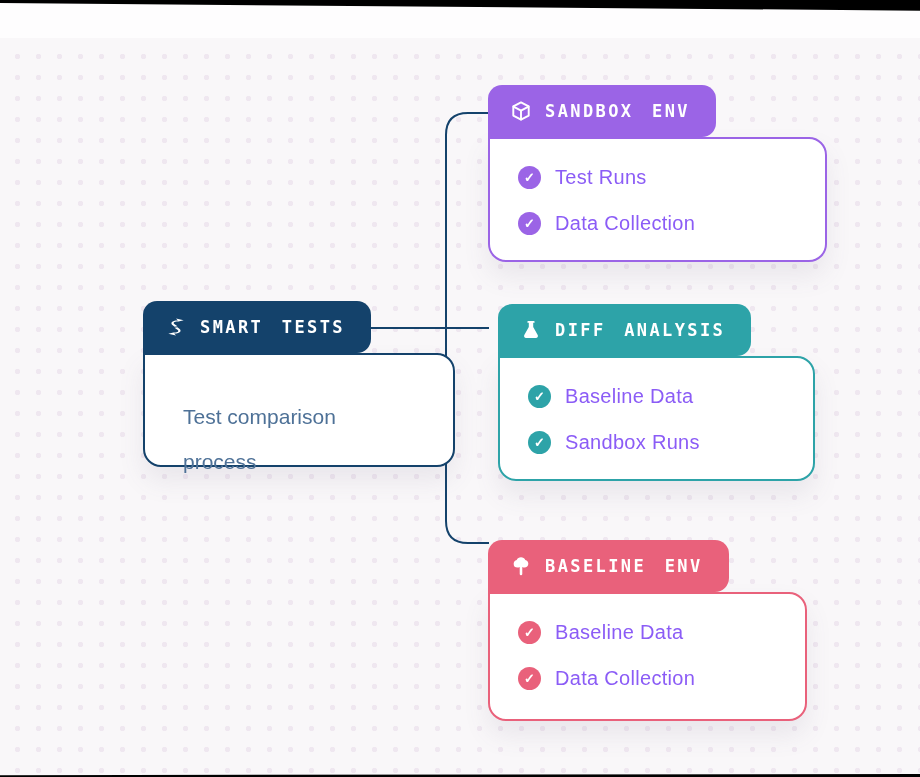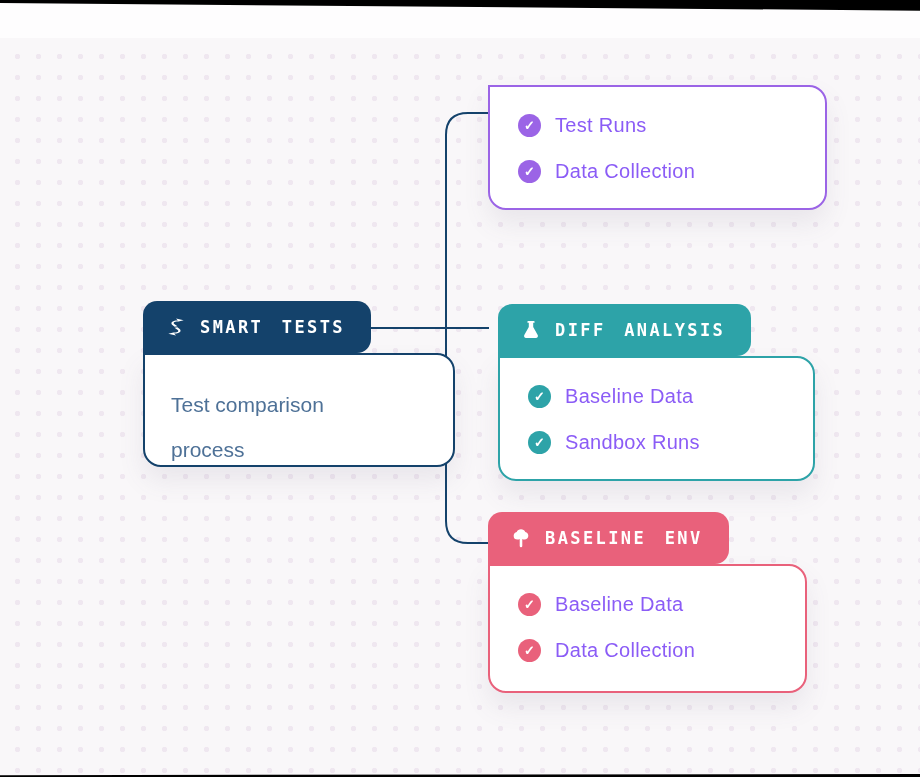--- a/index.html
+++ b/index.html
@@ -48,21 +48,21 @@
   .accent-teal  .node-body{border-color:#2da3a8;}
   .accent-teal  .check{background:#2da3a8;}
   .accent-pink  .node-header{background:#e9617b;}
   .accent-pink  .node-body{border-color:#e9617b;}
   .accent-pink  .check{background:#e9617b;}
 
   .hicon{display:inline-flex;width:22px;height:22px;flex:none;}
   .hicon svg{width:22px;height:22px;}
 
   .desc{
-    margin:4px;padding:23px 24px 0 22px;width:230px;
+    margin:16px;padding:23px 24px 0 22px;width:230px;
     font-size:21px;line-height:45px;color:#4e7197;font-weight:500;
   }
   ul.items{list-style:none;margin:0;padding:26px 0 0 28px;}
   ul.items li{display:flex;align-items:center;gap:14px;height:24px;margin-bottom:22px;}
   .check{
     width:23px;height:23px;border-radius:50%;flex:none;
     display:inline-flex;align-items:center;justify-content:center;
     color:#fff;font-size:13px;font-weight:bold;
   }
   .item-label{font-size:20px;color:#8b5cf6;letter-spacing:.3px;white-space:nowrap;}
@@ -89,20 +89,30 @@
         </svg>
       </span>
       <span>SMART TESTS</span>
     </div>
     <div class="node-body" style="width:312px;height:114px;">
       <p class="desc">Test comparison process</p>
     </div>
   </div>
 
   <div class="node accent-purple" style="left:488px;top:85px;">
+    <div class="node-header">
+      <span class="hicon">
+        <svg viewBox="0 0 24 24" fill="none" stroke="#fff" stroke-width="2.1" stroke-linejoin="round" stroke-linecap="round">
+          <path d="M12 2.6 20.4 7v10L12 21.4 3.6 17V7Z"></path>
+          <path d="M3.8 7.2 12 11.6l8.2-4.4"></path>
+          <path d="M12 11.6v9.6"></path>
+        </svg>
+      </span>
+      <span>SANDBOX ENV</span>
+    </div>
     <div class="node-body" style="width:339px;height:125px;">
       <ul class="items">
         <li>
           <span class="check">✓</span>
           <span class="item-label">Test Runs</span>
         </li>
         <li>
           <span class="check">✓</span>
           <span class="item-label">Data Collection</span>
         </li>
@@ -126,21 +136,21 @@
           <span class="item-label">Baseline Data</span>
         </li>
         <li>
           <span class="check">✓</span>
           <span class="item-label">Sandbox Runs</span>
         </li>
       </ul>
     </div>
   </div>
 
-  <div class="node accent-pink" style="left:488px;top:512px;">
+  <div class="node accent-pink" style="left:488px;top:540px;">
     <div class="node-header">
       <span class="hicon">
         <svg viewBox="0 0 24 24">
           <path fill="#fff" d="M12 2.4c2.1 0 3.9 1.2 4.7 3 1.9.4 3.3 2.1 3.3 4.1 0 2.3-1.9 4.2-4.2 4.2-.9 0-1.7-.2-2.4-.7v7.6a1.4 1.4 0 0 1-2.8 0V13c-.7.5-1.5.7-2.4.7A4.2 4.2 0 0 1 4 9.5c0-2 1.4-3.7 3.3-4.1.8-1.8 2.6-3 4.7-3z"></path>
         </svg>
       </span>
       <span>BASELINE ENV</span>
     </div>
     <div class="node-body" style="width:319px;height:129px;">
       <ul class="items">

